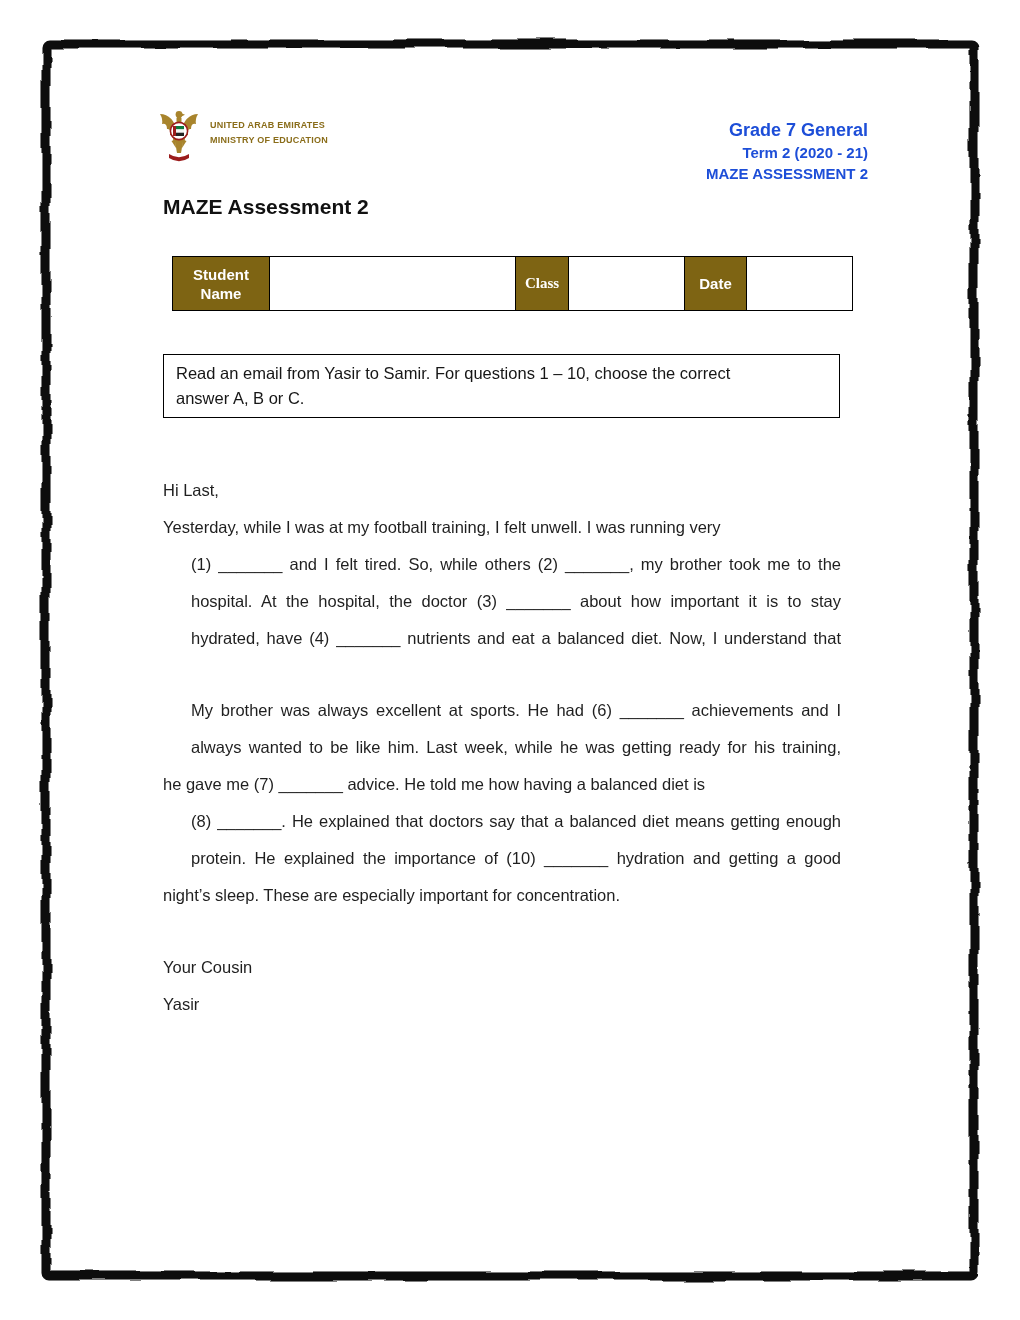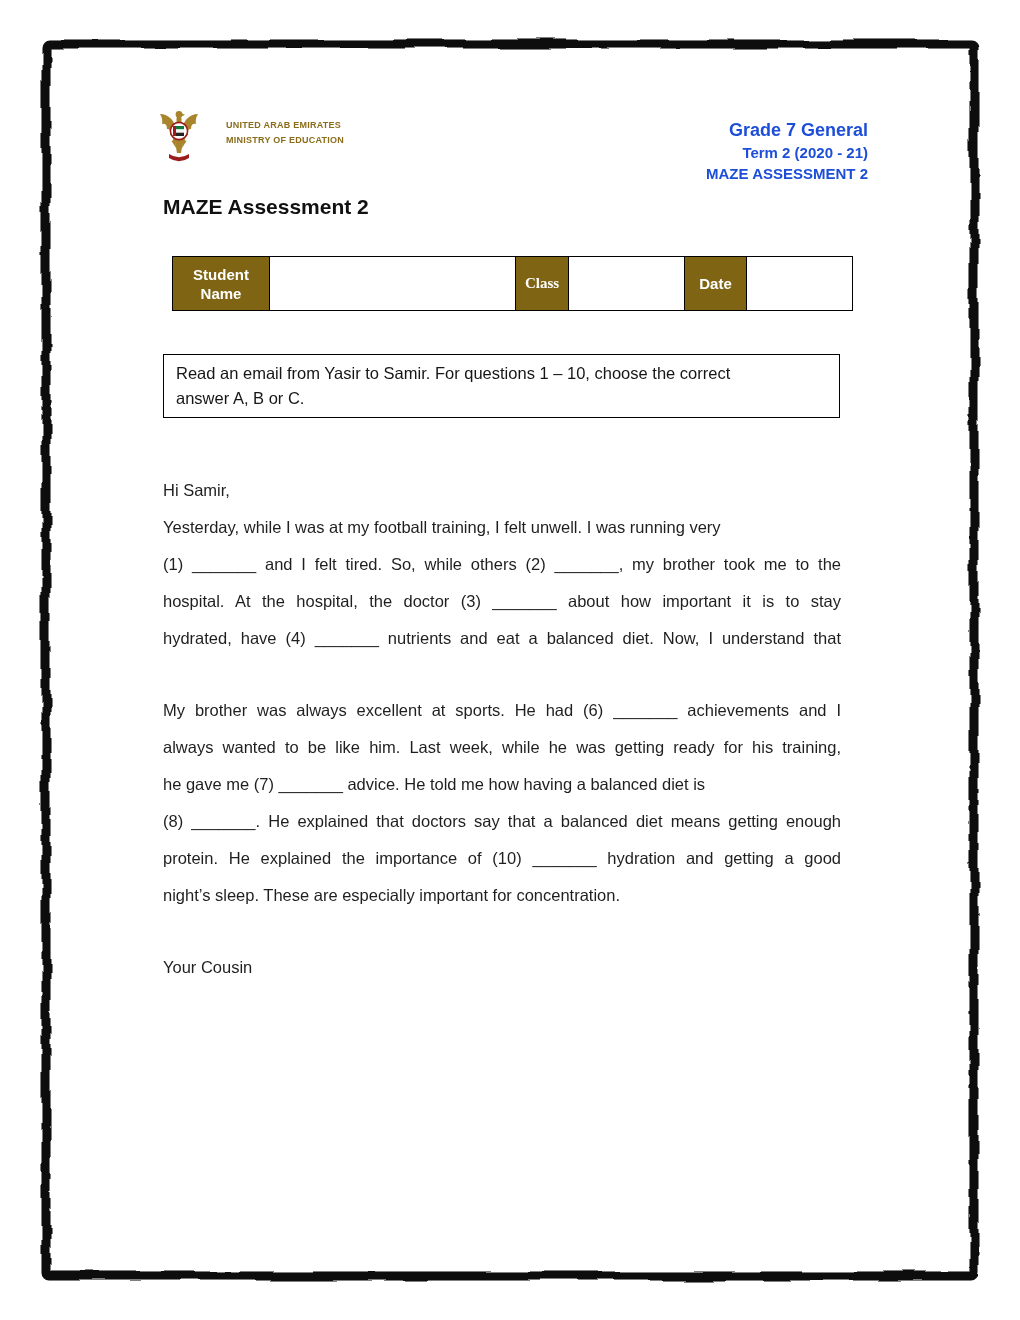--- a/index.html
+++ b/index.html
@@ -4,21 +4,21 @@
 <style>
   * { margin:0; padding:0; box-sizing:border-box; }
   html,body { background:#ffffff; }
   .page {
     position:relative; width:1020px; height:1320px; background:#fff;
     font-family:"Liberation Sans", sans-serif; color:#1c1c1c; overflow:hidden;
   }
   .frame-svg { position:absolute; left:0; top:0; pointer-events:none; }
 
   
-  .logo { position:absolute; left:157px; top:108px; display:flex; align-items:flex-start; gap:25px; }
+  .logo { position:absolute; left:157px; top:108px; display:flex; align-items:flex-start; gap:9px; }
   .logo-text { padding-top:10px; font-size:9px; font-weight:bold; color:var(--logo-text); line-height:15px; letter-spacing:.25px; }
   .emblem .g { fill:var(--emblem-gold); }
   .emblem .r { fill:var(--emblem-red); }
   .emblem .fg { fill:var(--flag-green); }
 
   
   .hdr-right { position:absolute; top:119px; right:152px; text-align:right; font-weight:bold; color:#1d4ed8; }
   .hdr-right .l1 { font-size:18px; line-height:23px; }
   .hdr-right .l2 { font-size:15px; line-height:21px; }
   .hdr-right .l3 { font-size:15px; line-height:21px; }
@@ -32,21 +32,21 @@
   .cell.hd { background:var(--table-header-bg); color:#fff; font-weight:bold; font-size:15px; text-align:center; line-height:19px; }
   .w1 { width:97px; } .w2 { width:246px; } .w3 { width:53px;font-family:Liberation Serif, serif; } .w4 { width:116px; } .w5 { width:62px; } .w6 { flex:1; }
 
   
   .instr { position:absolute; left:163px; top:354px; width:677px; border:1px solid #000; padding:6px 12px; font-size:16.5px; line-height:25px; color:#161616; }
   .instr p { width:600px; }
 
   
   .email { position:absolute; left:163px; top:472px; width:678px; font-size:16.5px; color:#1f1f1f; }
   .tline { line-height:37px; }
-  .just { text-align:justify; text-align-last:justify; }
+  .just { text-align:justify; text-align-last:justify;margin-left:28px; }
   .b { font-weight:normal; }
 </style>
 </head>
 <body>
 
 <div class="page">
 
   <svg class="frame-svg" width="1020" height="1320" viewBox="0 0 1020 1320">
     <defs>
       <filter id="rough" x="-6%" y="-6%" width="112%" height="112%">
@@ -96,27 +96,28 @@
     <div class="cell w4"></div>
     <div class="cell hd w5">Date</div>
     <div class="cell w6"></div>
   </div>
 
   <div class="instr">
     <p><span>Read an email from Yasir to Samir. For questions </span><span class="b">1 – 10</span><span>, choose the correct answer </span><span class="b">A</span><span>, </span><span class="b">B</span><span> or </span><span class="b">C</span><span>.</span></p>
   </div>
 
   <div class="email">
-      <div class="tline"><span>Hi Samir,</span></div>
+      <div class="tline"><span>Hi Last,</span></div>
       <div class="tline"><span>Yesterday, while I was at my football training, I felt unwell. I was running very</span></div>
       <div class="tline just"><span class="b">(1)</span><span> _______ and I felt tired. So, while others </span><span class="b">(2)</span><span> _______, my brother took me to the</span></div>
       <div class="tline just"><span>hospital. At the hospital, the doctor </span><span class="b">(3)</span><span> _______ about how important it is to stay</span></div>
       <div class="tline just"><span>hydrated, have </span><span class="b">(4)</span><span> _______ nutrients and eat a balanced diet. Now, I understand that</span></div>
       <div class="tline just" style="margin-top: 35px;"><span>My brother was always excellent at sports. He had </span><span class="b">(6)</span><span> _______ achievements and I</span></div>
       <div class="tline just"><span>always wanted to be like him. Last week, while he was getting ready for his training,</span></div>
       <div class="tline"><span>he gave me </span><span class="b">(7)</span><span> _______ advice. He told me how having a balanced diet is</span></div>
       <div class="tline just"><span class="b">(8)</span><span> _______. He explained that doctors say that a balanced diet means getting enough</span></div>
       <div class="tline just"><span>protein. He explained the importance of </span><span class="b">(10)</span><span> _______ hydration and getting a good</span></div>
       <div class="tline"><span>night’s sleep. These are especially important for concentration.</span></div>
       <div class="tline" style="margin-top: 35px;"><span>Your Cousin</span></div>
+      <div class="tline"><span>Yasir</span></div>
     </div>
 
 </div>
 
 </body></html>

